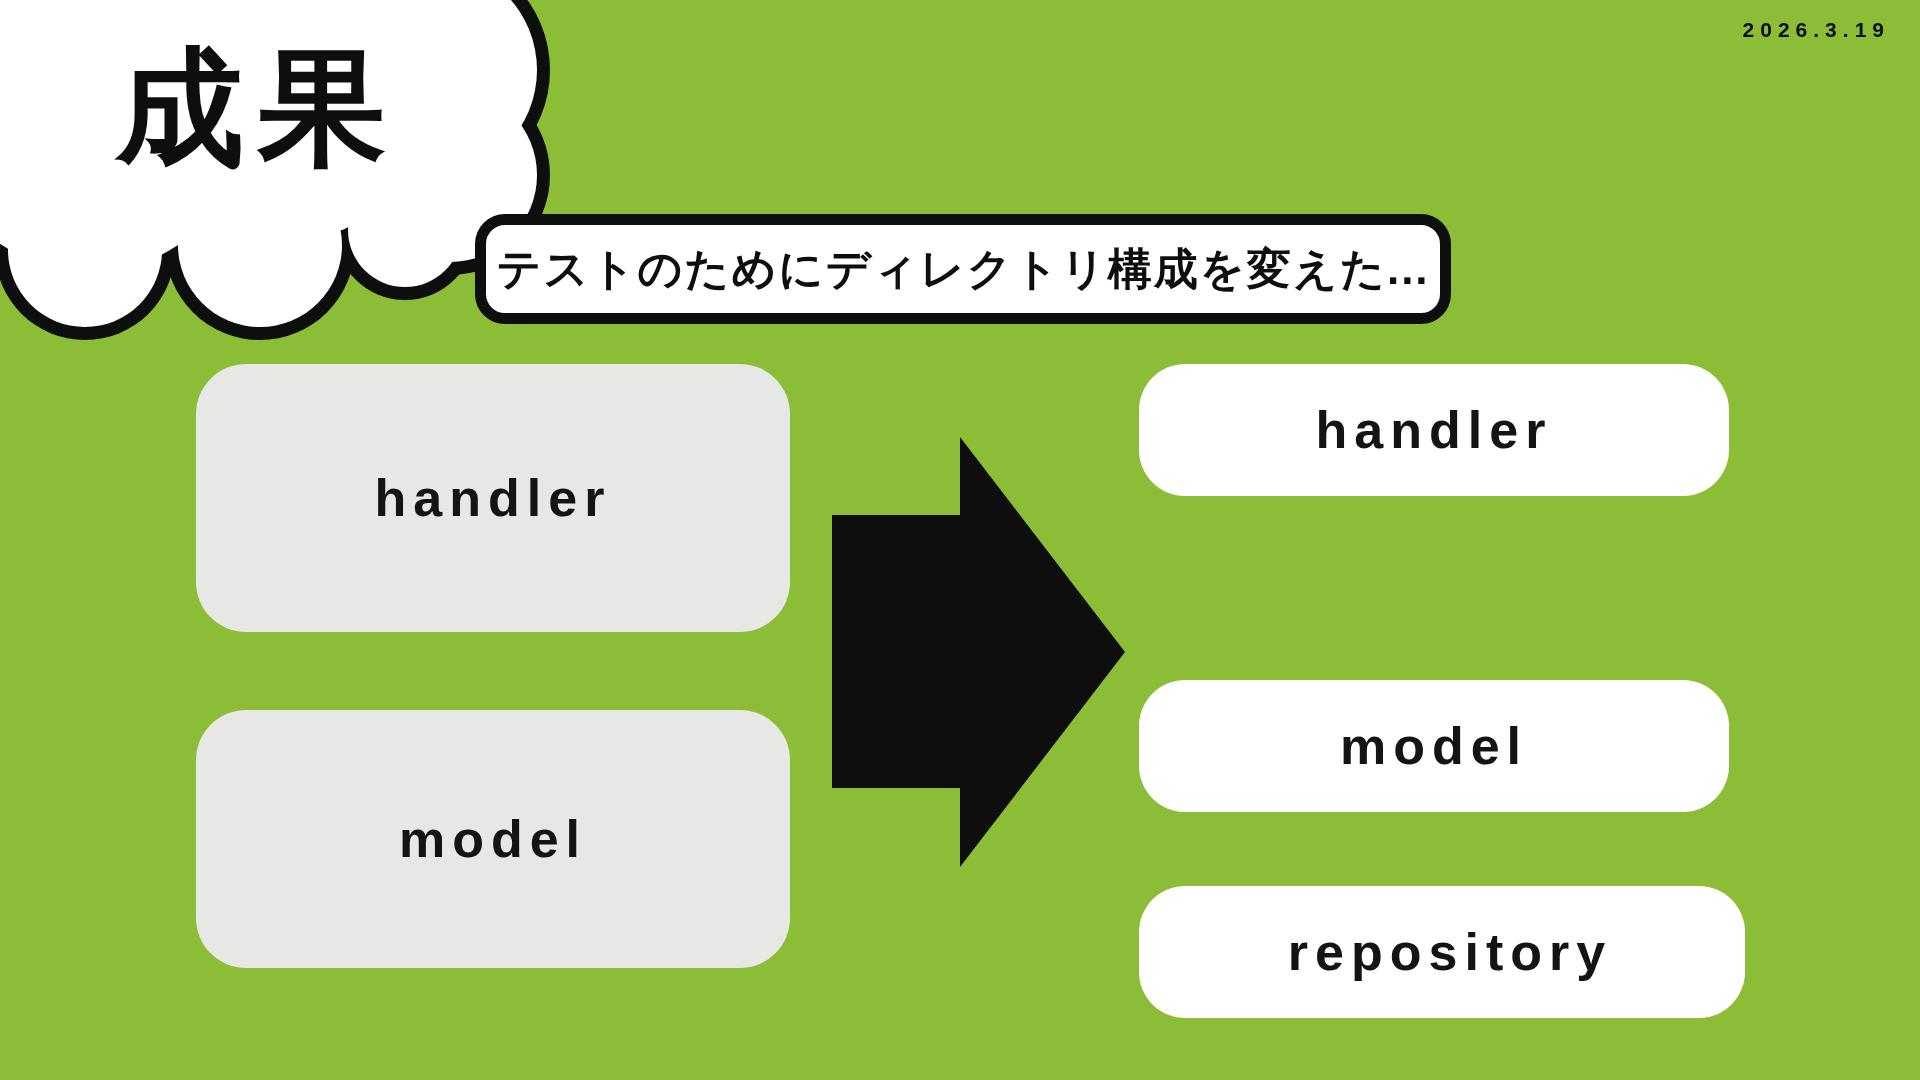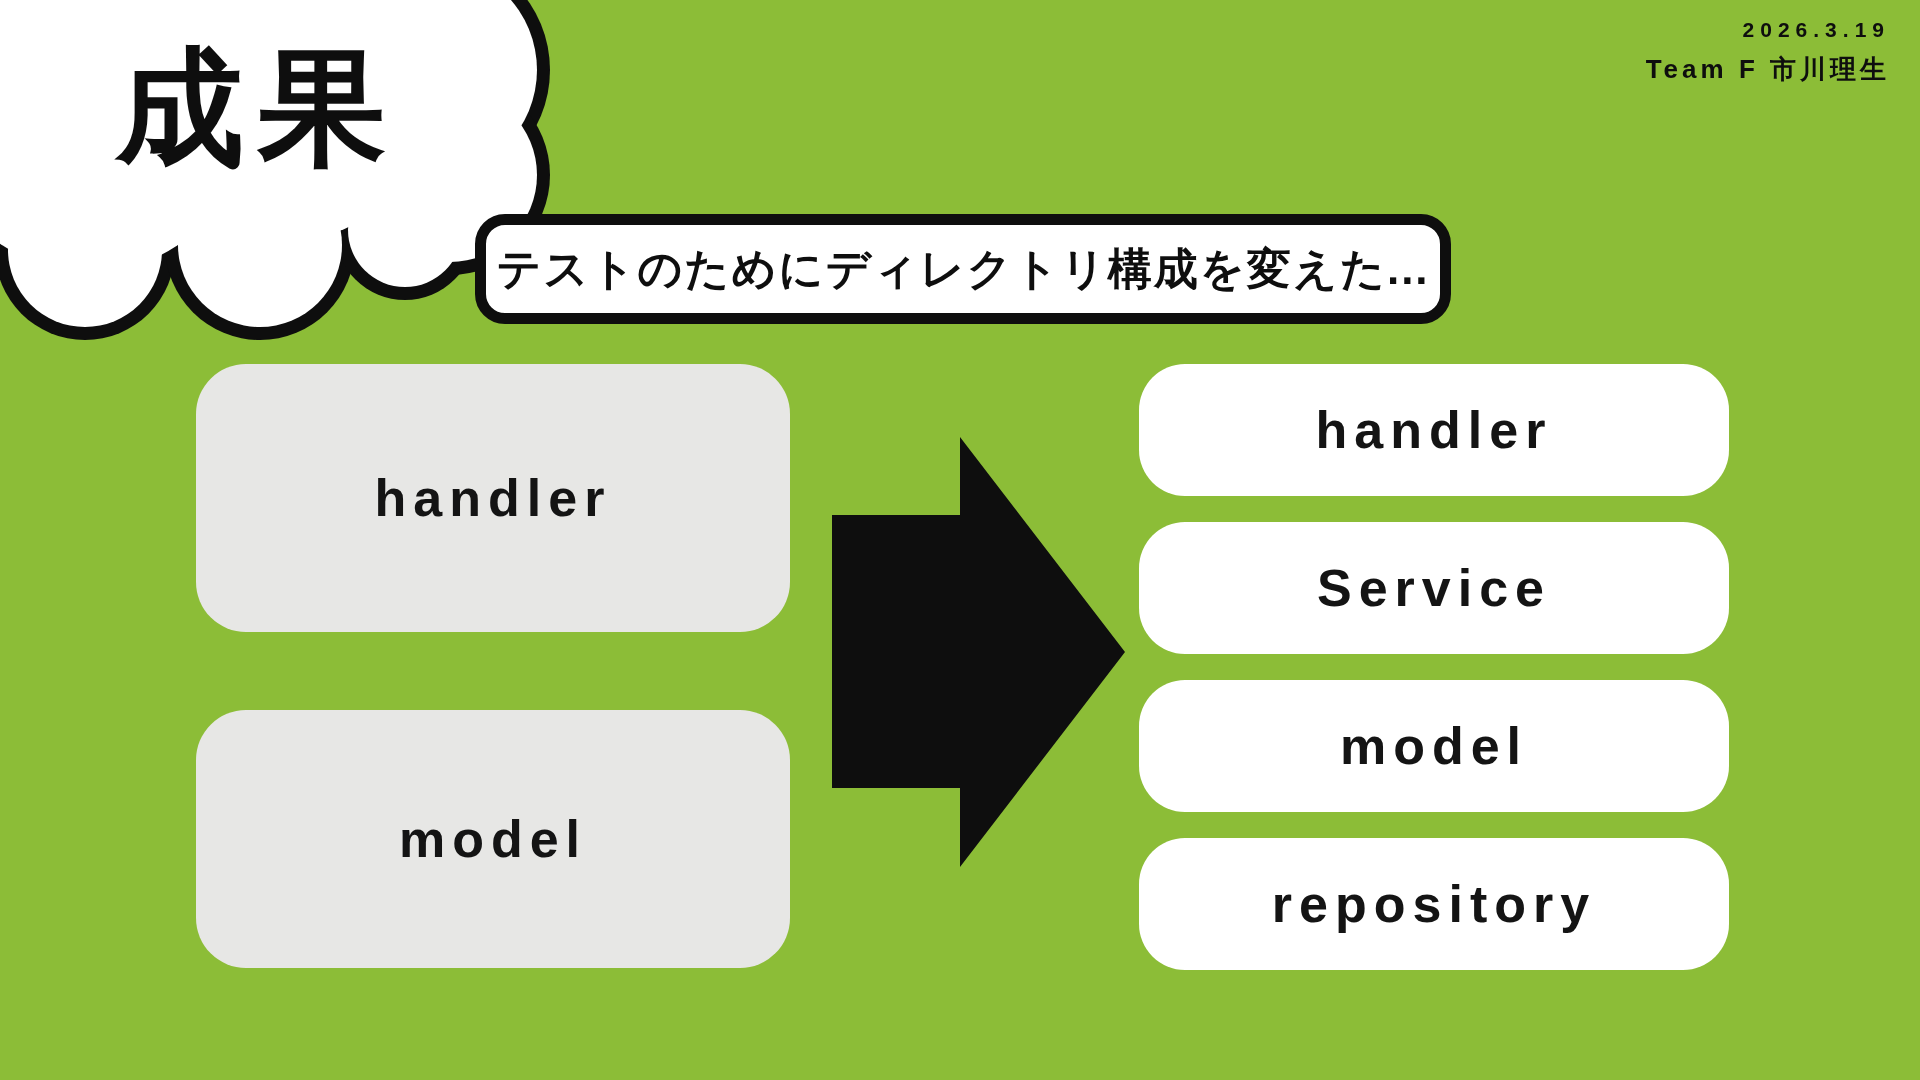--- a/index.html
+++ b/index.html
@@ -73,21 +73,21 @@
   .box-gray  { background: #E7E7E5; border-radius: 50px; }
   .box-white { background: #FFFFFF; border-radius: 46px; }
 
   .before-1 { left: 196px; top: 364px; width: 594px; height: 268px; }
   .before-2 { left: 196px; top: 710px; width: 594px; height: 258px; }
 
   .after-col { left: 1139px; width: 590px; height: 132px; }
   .after-1 { top: 364px; }
   .after-2 { top: 522px; }
   .after-3 { top: 680px; }
-  .after-4 { top: 838px; }
+  .after-4 { top: 886px; padding-left: 16px; }
 </style>
 </head>
 <body>
 
 <div class="slide">
 
   <svg class="layer" width="700" height="400" viewBox="0 0 700 400" aria-hidden="true">
     <g fill="#0E0E0E">
       <circle cx="90" cy="115" r="170"></circle>
       <circle cx="280" cy="75" r="180"></circle>
@@ -104,43 +104,39 @@
       <circle cx="450" cy="175" r="87"></circle>
       <circle cx="85" cy="250" r="77"></circle>
       <circle cx="260" cy="245" r="82"></circle>
       <circle cx="405" cy="230" r="57"></circle>
     </g>
   </svg>
 
   <div class="slide-title">成果</div>
 
   <div class="meta meta-date">2026.3.19</div>
-  <div class="meta meta-author">Team F 市川理生</div>
 
   <div class="callout">
     <span>テストのためにディレクトリ構成を変えた...</span>
   </div>
 
   <div class="box box-gray before-1">
     <span>handler</span>
   </div>
   <div class="box box-gray before-2">
     <span>model</span>
   </div>
 
   <svg class="layer" width="1920" height="1080" viewBox="0 0 1920 1080" aria-hidden="true">
     <polygon fill="#0E0E0E" points="832,515 960,515 960,437 1125,652 960,867 960,788 832,788"></polygon>
   </svg>
 
   <div class="box box-white after-col after-1">
     <span>handler</span>
   </div>
-  <div class="box box-white after-col after-2">
-    <span>Service</span>
-  </div>
   <div class="box box-white after-col after-3">
     <span>model</span>
   </div>
   <div class="box box-white after-col after-4">
     <span>repository</span>
   </div>
 
 </div>
 
 </body></html>

